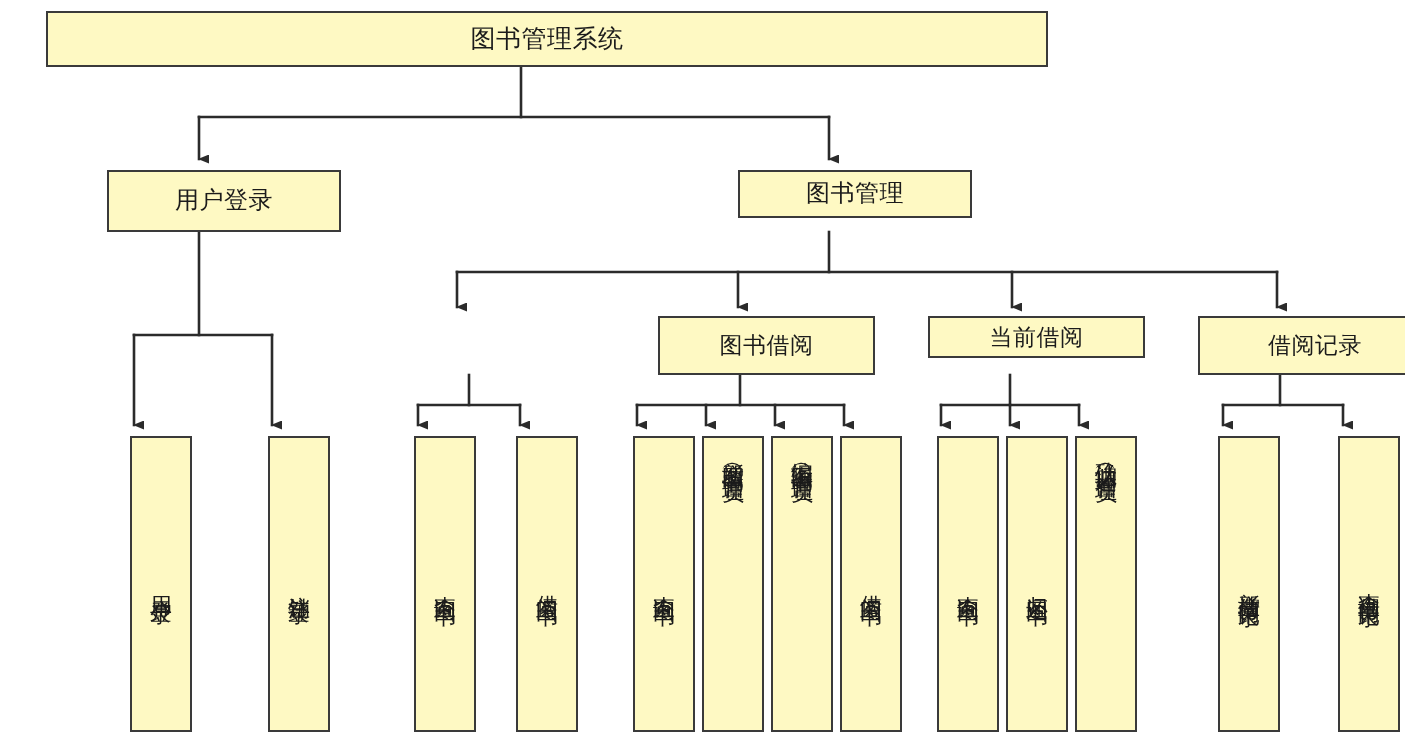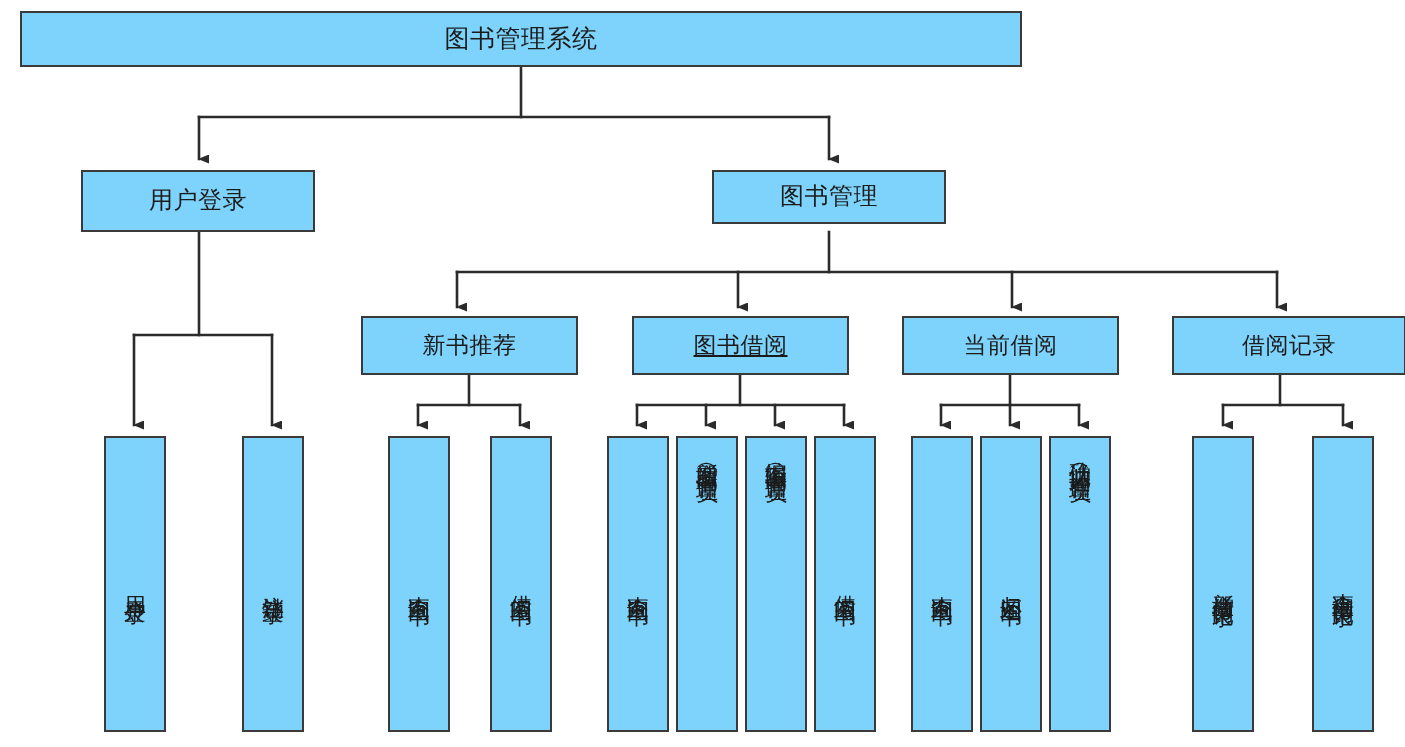--- a/index.html
+++ b/index.html
@@ -23,26 +23,27 @@
     position: absolute;
     left: 0;
     top: 0;
     width: 1405px;
     height: 747px;
     pointer-events: none;
   }
   .node {
     position: absolute;
     box-sizing: border-box;
-    background: #7dd3fc;
+    background: #fef9c3;
     border: 2.5px solid #3a3a3a;
     display: flex;
     align-items: center;
     justify-content: center;
     z-index: 2;
+    margin-left: 26px;
   }
   .node .label {
     font-size: 23px;
     line-height: 1.05;
     letter-spacing: 0.5px;
     color: #1b1b1b;
     white-space: nowrap;
   }
   
   .node.root .label { font-size: 25px; }
@@ -132,31 +133,28 @@
     </g>
   </svg>
 
   <div class="node root" style="left:20px; top:11px; width:1002px; height:56px;">
     <span class="label">图书管理系统</span>
   </div>
 
   <div class="node level1" style="left:81px; top:170px; width:234px; height:62px;">
     <span class="label">用户登录</span>
   </div>
-  <div class="node level1" style="left:712px; top:170px; width:234px; height:54px;">
+  <div class="node level1" style="left:712px; top:170px; width:234px; height:48px;">
     <span class="label">图书管理</span>
   </div>
 
-  <div class="node level2" style="left:361px; top:316px; width:217px; height:59px;">
-    <span class="label">新书推荐</span>
-  </div>
-  <div class="node level2" style="left:632px; top:316px; width:217px; height:59px;text-decoration:underline;">
+  <div class="node level2" style="left:632px; top:316px; width:217px; height:59px;">
     <span class="label">图书借阅</span>
   </div>
-  <div class="node level2" style="left:902px; top:316px; width:217px; height:59px;text-align:right;">
+  <div class="node level2" style="left:902px; top:316px; width:217px; height:42px;text-align:right;">
     <span class="label">当前借阅</span>
   </div>
   <div class="node level2" style="left:1172px; top:316px; width:234px; height:59px;">
     <span class="label">借阅记录</span>
   </div>
 
   <div class="node leaf centered" style="left:104px; top:436px; width:62px; height:296px;">
     <span class="label">用户登录</span>
   </div>
   <div class="node leaf centered" style="left:242px; top:436px; width:62px; height:296px;">

